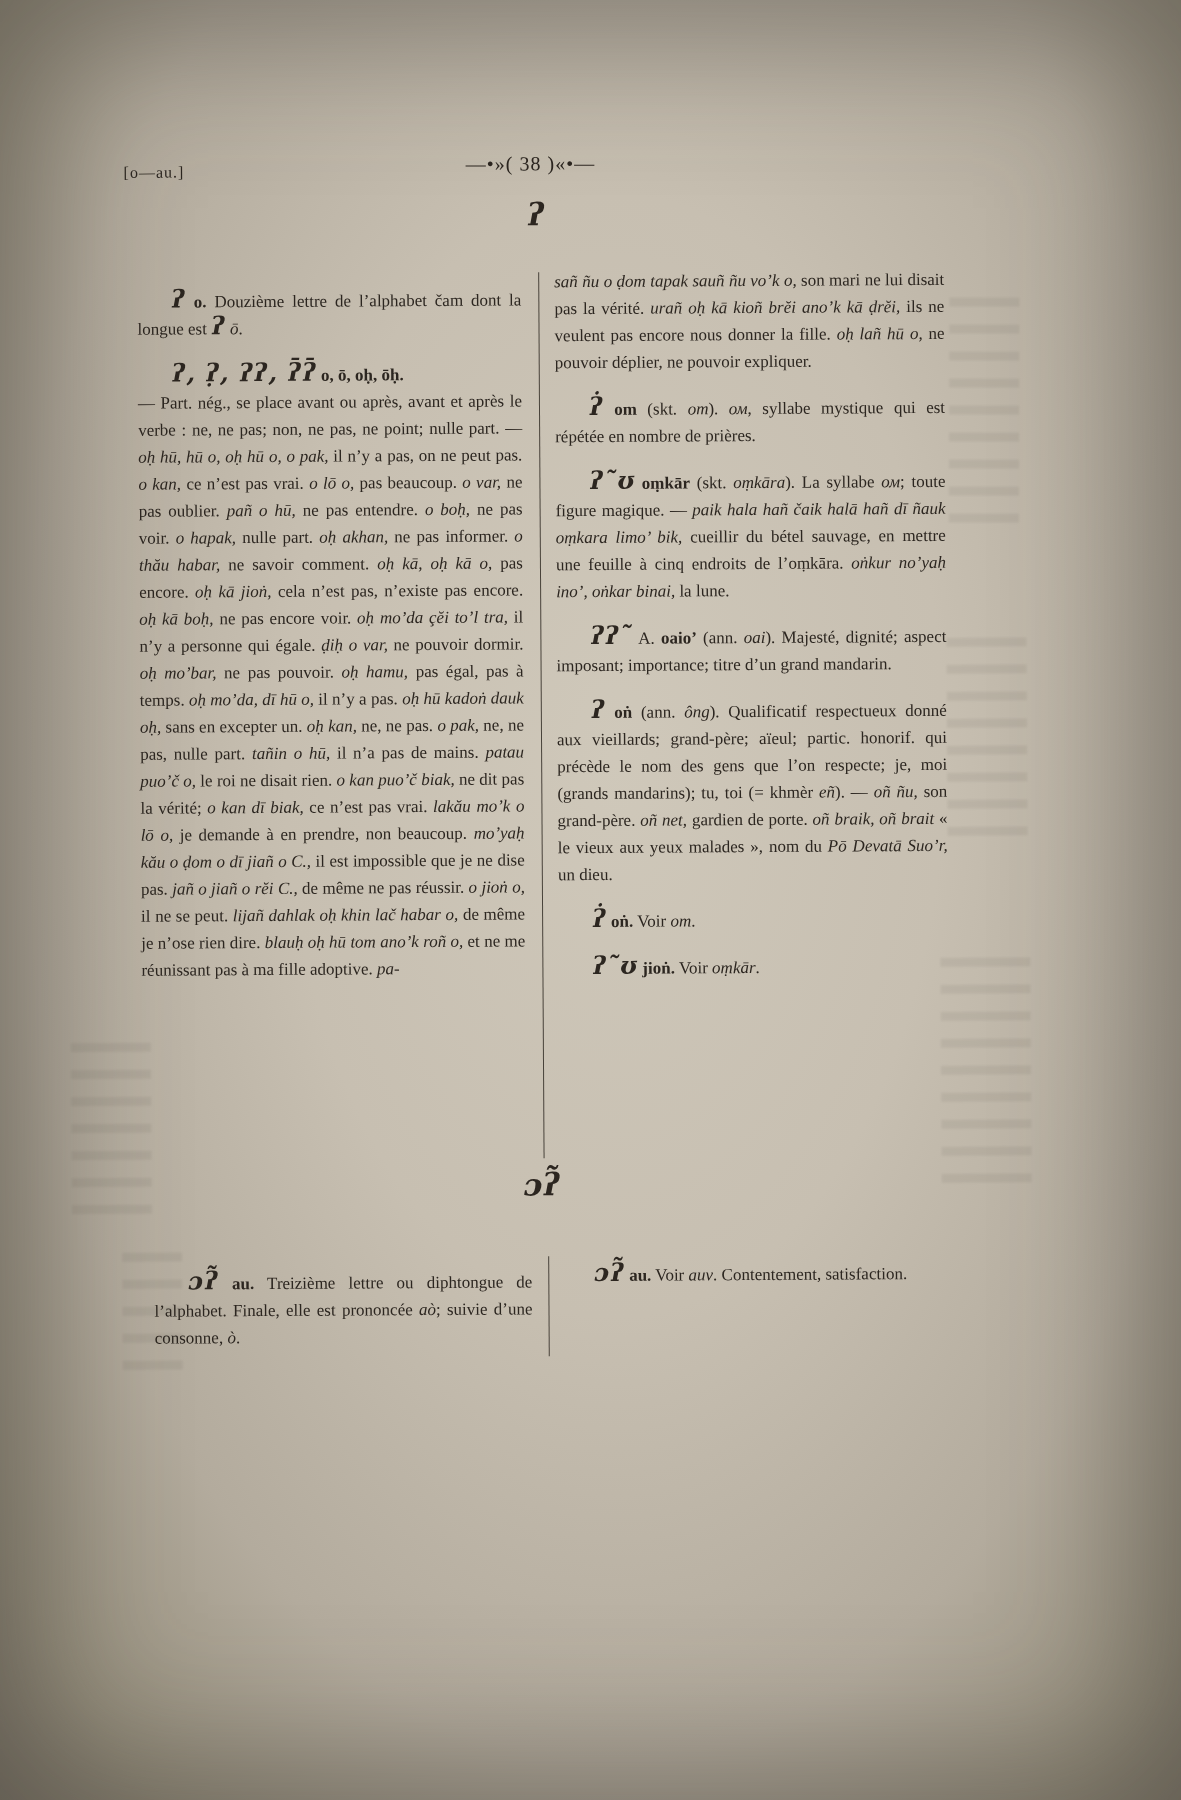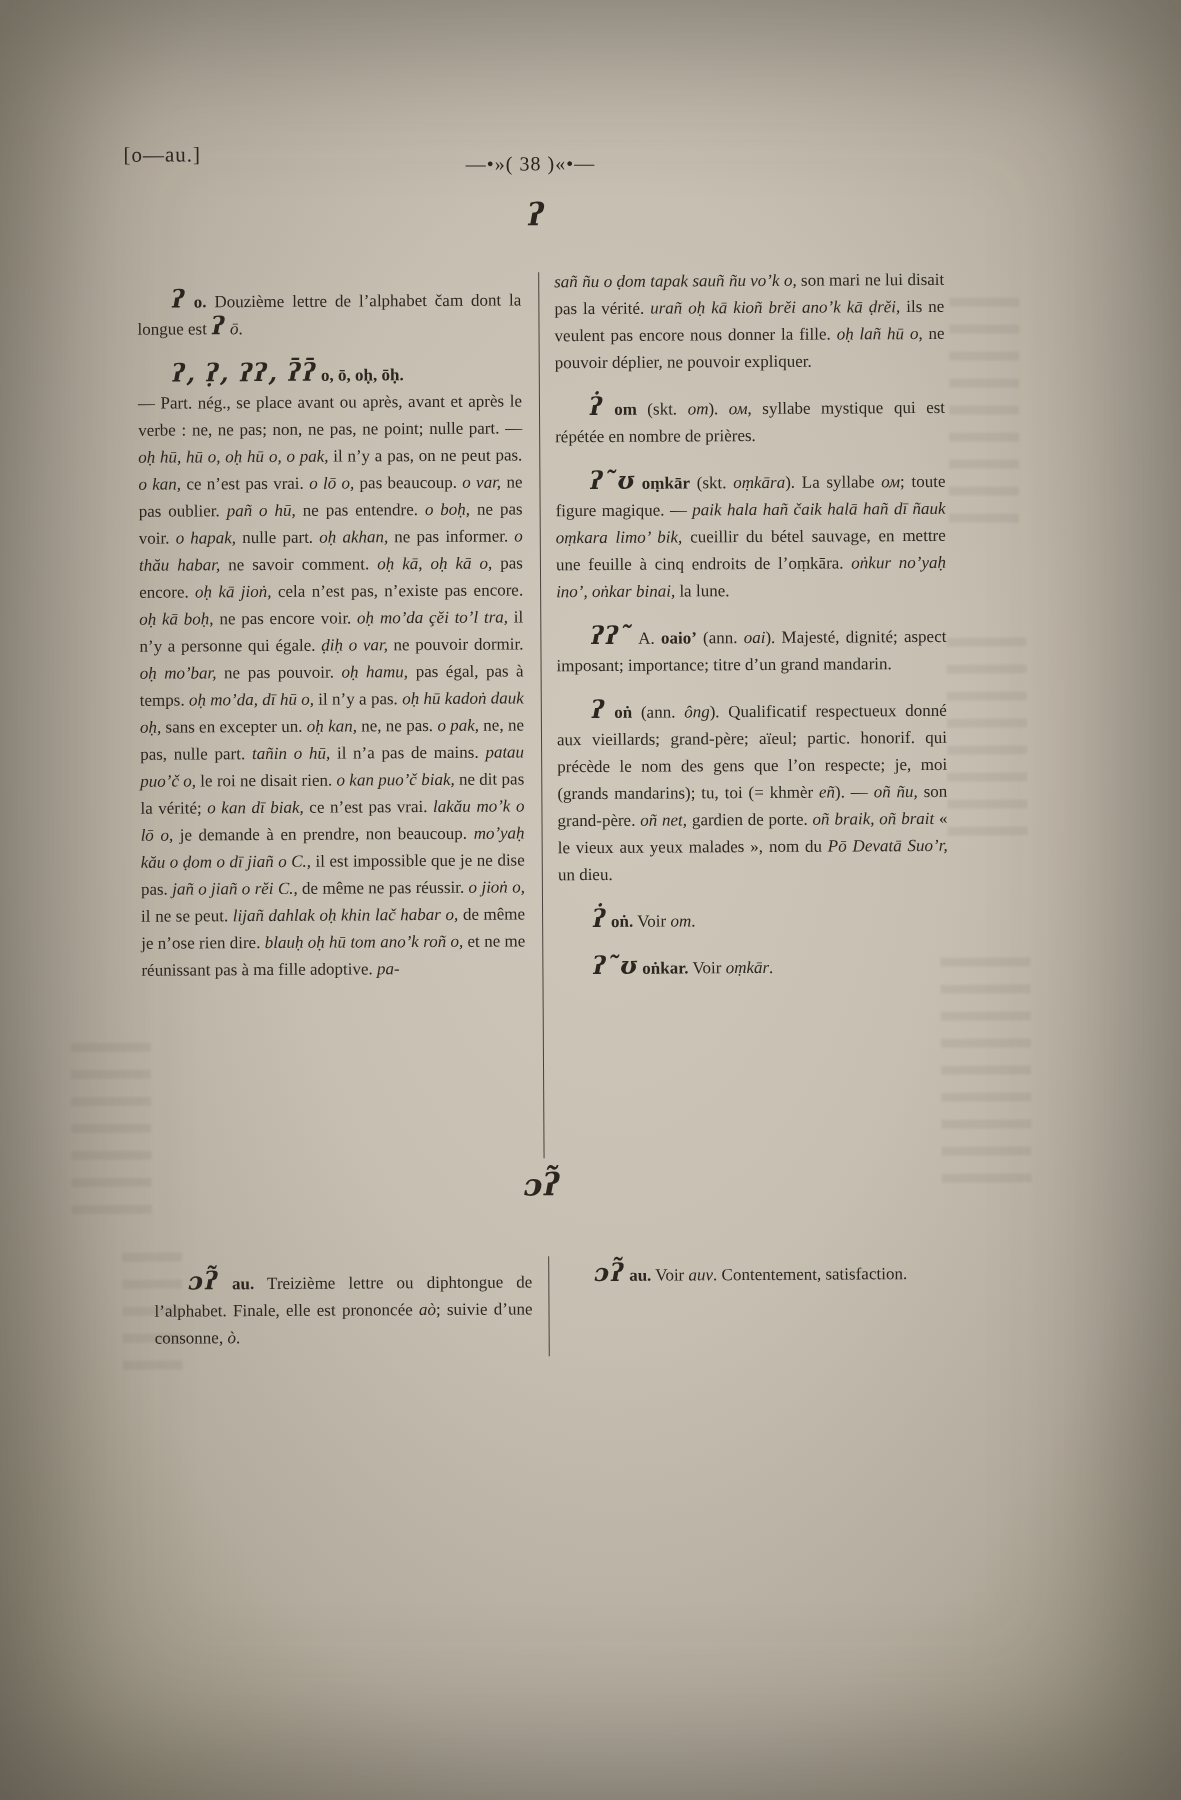--- a/index.html
+++ b/index.html
@@ -5,21 +5,21 @@
   html,body{margin:0;padding:0;background:#6f6a60;}
   .page{
     position:relative;width:1181px;height:1800px;overflow:hidden;
     background:
       radial-gradient(ellipse at 52% 42%, #cfc8ba 0%, #c7bfb1 38%, #b3ab9d 68%, #98917f 88%, #837c6e 100%);
     font-family:"Liberation Serif","DejaVu Serif",serif;
     color:#2c2username7;
   }
   .page{color:#2c2620;}
   .content{position:absolute;left:0;top:0;width:100%;height:100%;transform:rotate(-0.35deg);}
-  .hdr-left{position:absolute;left:128px;top:140px;font-size:21px;letter-spacing:1px;}
+  .hdr-left{position:absolute;left:128px;top:161px;font-size:16px;letter-spacing:1px;}
   .hdr-center{position:absolute;left:370px;top:152px;width:330px;text-align:center;font-size:20px;letter-spacing:1px;}
   .top-glyph{position:absolute;left:430px;top:196px;width:220px;text-align:center;font-size:31px;}
   .col{position:absolute;text-align:justify;font-size:17px;line-height:27px;}
   .col-left{left:141px;top:286px;width:384px;}
   .col-right{left:558px;top:268px;width:390px;}
   .bottom-left{left:152px;top:1268px;width:378px;}
   .bottom-right{left:558px;top:1262px;width:390px;}
   .vrule{position:absolute;background:#48423a;width:1px;}
   .vrule-main{left:542px;top:272px;height:886px;}
   .vrule-bottom{left:546px;top:1256px;height:100px;}
@@ -63,21 +63,21 @@
         <p class="para indent gap"><span class="seg-g">ʔ,  ʔ̣,  ʔʔ,  ʔ̄ʔ̄</span><span class="seg-r">  </span><span class="seg-b">o, ō, oḥ, ōḥ.</span></p>
         <p class="para"><span class="seg-r">— Part. nég., se place avant ou après, avant et après le verbe : ne, ne pas; non, ne pas, ne point; nulle part. — </span><span class="seg-i">oḥ hū, hū o, oḥ hū o, o pak,</span><span class="seg-r"> il n’y a pas, on ne peut pas. </span><span class="seg-i">o kan,</span><span class="seg-r"> ce n’est pas vrai. </span><span class="seg-i">o lō o,</span><span class="seg-r"> pas beaucoup. </span><span class="seg-i">o var,</span><span class="seg-r"> ne pas oublier. </span><span class="seg-i">pañ o hū,</span><span class="seg-r"> ne pas entendre. </span><span class="seg-i">o boḥ,</span><span class="seg-r"> ne pas voir. </span><span class="seg-i">o hapak,</span><span class="seg-r"> nulle part. </span><span class="seg-i">oḥ akhan,</span><span class="seg-r"> ne pas informer. </span><span class="seg-i">o thău habar,</span><span class="seg-r"> ne savoir comment. </span><span class="seg-i">oḥ kā, oḥ kā o,</span><span class="seg-r"> pas encore. </span><span class="seg-i">oḥ kā jioṅ,</span><span class="seg-r"> cela n’est pas, n’existe pas encore. </span><span class="seg-i">oḥ kā boḥ,</span><span class="seg-r"> ne pas encore voir. </span><span class="seg-i">oḥ mo’da çĕi to’l tra,</span><span class="seg-r"> il n’y a personne qui égale. </span><span class="seg-i">ḍiḥ o var,</span><span class="seg-r"> ne pouvoir dormir. </span><span class="seg-i">oḥ mo’bar,</span><span class="seg-r"> ne pas pouvoir. </span><span class="seg-i">oḥ hamu,</span><span class="seg-r"> pas égal, pas à temps. </span><span class="seg-i">oḥ mo’da, dī hū o,</span><span class="seg-r"> il n’y a pas. </span><span class="seg-i">oḥ hū kadoṅ dauk oḥ,</span><span class="seg-r"> sans en excepter un. </span><span class="seg-i">oḥ kan,</span><span class="seg-r"> ne, ne pas. </span><span class="seg-i">o pak,</span><span class="seg-r"> ne, ne pas, nulle part. </span><span class="seg-i">tañin o hū,</span><span class="seg-r"> il n’a pas de mains. </span><span class="seg-i">patau puo’č o,</span><span class="seg-r"> le roi ne disait rien. </span><span class="seg-i">o kan puo’č biak,</span><span class="seg-r"> ne dit pas la vérité; </span><span class="seg-i">o kan dī biak,</span><span class="seg-r"> ce n’est pas vrai. </span><span class="seg-i">lakău mo’k o lō o,</span><span class="seg-r"> je demande à en prendre, non beaucoup. </span><span class="seg-i">mo’yaḥ kău o ḍom o dī jiañ o C.,</span><span class="seg-r"> il est impossible que je ne dise pas. </span><span class="seg-i">jañ o jiañ o rĕi C.,</span><span class="seg-r"> de même ne pas réussir. </span><span class="seg-i">o jioṅ o,</span><span class="seg-r"> il ne se peut. </span><span class="seg-i">lijañ dahlak oḥ khin lač habar o,</span><span class="seg-r"> de même je n’ose rien dire. </span><span class="seg-i">blauḥ oḥ hū tom ano’k roñ o,</span><span class="seg-r"> et ne me réunissant pas à ma fille adoptive. </span><span class="seg-i">pa-</span></p>
       </div>
     <div class="col col-right">
         <p class="para"><span class="seg-i">sañ ñu o ḍom tapak sauñ ñu vo’k o,</span><span class="seg-r"> son mari ne lui disait pas la vérité. </span><span class="seg-i">urañ oḥ kā kioñ brĕi ano’k kā ḍrĕi,</span><span class="seg-r"> ils ne veulent pas encore nous donner la fille. </span><span class="seg-i">oḥ lañ hū o,</span><span class="seg-r"> ne pouvoir déplier, ne pouvoir expliquer.</span></p>
         <p class="para indent gap"><span class="seg-g">ʔ̇</span><span class="seg-r">  </span><span class="seg-b">om</span><span class="seg-r"> (skt. </span><span class="seg-i">om</span><span class="seg-r">). </span><span class="seg-i">ом</span><span class="seg-r">, syllabe mystique qui est répétée en nombre de prières.</span></p>
         <p class="para indent gap"><span class="seg-g">ʔ˜ʊ</span><span class="seg-r">  </span><span class="seg-b">oṃkār</span><span class="seg-r"> (skt. </span><span class="seg-i">oṃkāra</span><span class="seg-r">). La syllabe </span><span class="seg-i">ом</span><span class="seg-r">; toute figure magique. — </span><span class="seg-i">paik hala hañ čaik halā hañ dī ñauk oṃkara limo’ bik,</span><span class="seg-r"> cueillir du bétel sauvage, en mettre une feuille à cinq endroits de l’oṃkāra. </span><span class="seg-i">oṅkur no’yaḥ ino’, oṅkar binai,</span><span class="seg-r"> la lune.</span></p>
         <p class="para indent gap"><span class="seg-g">ʔʔ˜</span><span class="seg-r">  A. </span><span class="seg-b">oaio’</span><span class="seg-r"> (ann. </span><span class="seg-i">oai</span><span class="seg-r">). Majesté, dignité; aspect imposant; importance; titre d’un grand mandarin.</span></p>
         <p class="para indent gap"><span class="seg-g">ʔ</span><span class="seg-r">  </span><span class="seg-b">oṅ</span><span class="seg-r"> (ann. </span><span class="seg-i">ông</span><span class="seg-r">). Qualificatif respectueux donné aux vieillards; grand-père; aïeul; partic. honorif. qui précède le nom des gens que l’on respecte; je, moi (grands mandarins); tu, toi (= khmèr </span><span class="seg-i">eñ</span><span class="seg-r">). — </span><span class="seg-i">oñ ñu,</span><span class="seg-r"> son grand-père. </span><span class="seg-i">oñ net,</span><span class="seg-r"> gardien de porte. </span><span class="seg-i">oñ braik, oñ brait</span><span class="seg-r"> « le vieux aux yeux malades », nom du </span><span class="seg-i">Pō Devatā Suo’r,</span><span class="seg-r"> un dieu.</span></p>
         <p class="para indent gap"><span class="seg-g">ʔ̇</span><span class="seg-r">  </span><span class="seg-b">oṅ.</span><span class="seg-r"> Voir </span><span class="seg-i">om</span><span class="seg-r">.</span></p>
-        <p class="para indent gap"><span class="seg-g">ʔ˜ʊ</span><span class="seg-r">  </span><span class="seg-b">oṅkar.</span><span class="seg-r"> Voir </span><span class="seg-i">oṃkār</span><span class="seg-r">.</span></p>
+        <p class="para indent gap"><span class="seg-g">ʔ˜ʊ</span><span class="seg-r">  </span><span class="seg-b">jioṅ.</span><span class="seg-r"> Voir </span><span class="seg-i">oṃkār</span><span class="seg-r">.</span></p>
       </div>
 
     <div class="section-glyph glyph-standalone">ɔʔ̃</div>
 
     <div class="vrule vrule-bottom"></div>
 
     <div class="col bottom-left">
         <p class="para indent"><span class="seg-g">ɔʔ̃</span><span class="seg-r">  </span><span class="seg-b">au.</span><span class="seg-r"> Treizième lettre ou diphtongue de l’alphabet. Finale, elle est prononcée </span><span class="seg-i">aò</span><span class="seg-r">; suivie d’une consonne, </span><span class="seg-i">ò</span><span class="seg-r">.</span></p>
       </div>
     <div class="col bottom-right">

